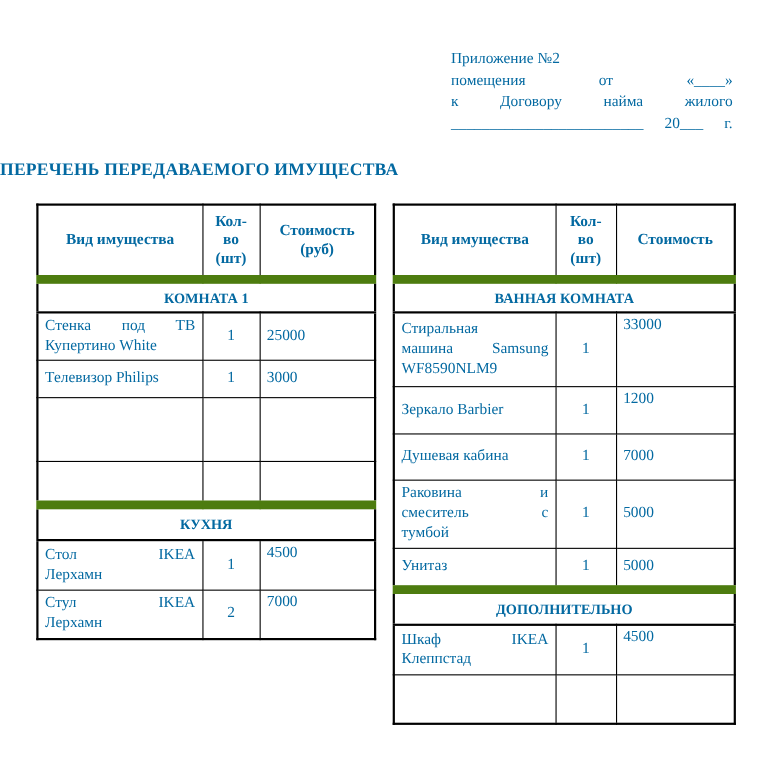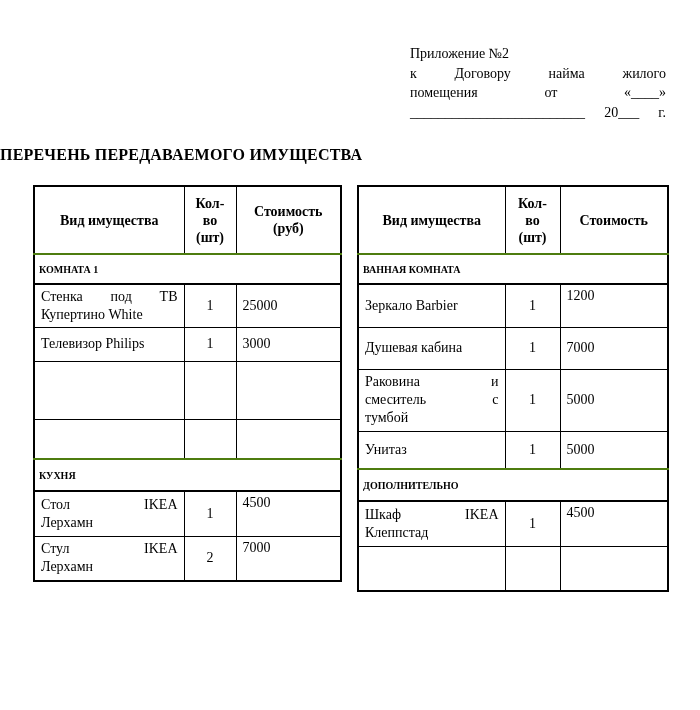--- a/index.html
+++ b/index.html
@@ -6,21 +6,21 @@
     margin: 0;
     padding: 0;
     background: #ffffff;
   }
   .page {
     position: relative;
     width: 700px;
     height: 710px;
     background: #ffffff;
     font-family: "Liberation Serif", "DejaVu Serif", serif;
-    color: #000000;
+    color: #0369a1;
     overflow: hidden;
   }
   
   .appendix {
     position: absolute;
     top: 44px;
     left: 410px;
     width: 256px;
     font-size: 14px;
     line-height: 19.5px;
@@ -67,41 +67,42 @@
     vertical-align: middle;
     overflow: hidden;
   }
   tr.head-row td {
     font-weight: bold;
     text-align: center;
     line-height: 17px;
   }
   tr.section-row td {
     font-weight: bold;
-    font-size: 10px;
-    border-top: 2px solid #4d7c0f;
+    text-align: center;
+    font-size: 13px;
+    border-top: 8px solid #4d7c0f;
     border-bottom: 2px solid #000;
     padding: 3px 4px;
   }
   td.name-cell { line-height: 18px; padding-left: 7px; padding-right: 5px; }
   td.name-cell .jl { text-align: justify; text-align-last: justify; }
   td.name-cell .ll { text-align: left; text-align-last: left; }
   td.qty-cell { text-align: center; }
   td.cost-cell { text-align: left; padding-left: 9px; }
   td.cost-cell.v-top { vertical-align: top; padding-top: 3px; }
 </style>
 </head>
 <body>
 
 <div class="page">
 
   <div class="appendix">
     <div class="ln first">Приложение №2</div>
+    <div class="ln">помещения от «____»</div>
     <div class="ln">к Договору найма жилого</div>
-    <div class="ln">помещения от «____»</div>
     <div class="ln">_________________________ 20___ г.</div>
   </div>
 
   <h1 class="doc-title">ПЕРЕЧЕНЬ ПЕРЕДАВАЕМОГО ИМУЩЕСТВА</h1>
 
   <div class="tables-row">
       <table class="ptable">
         <colgroup>
           <col style="width: 150px;">
           <col style="width: 52px;">
@@ -187,20 +188,29 @@
               <div>во</div>
               <div>(шт)</div>
             </td>
             <td>
               <div>Стоимость</div>
             </td>
           </tr>
           <tr class="section-row" style="height: 30px;">
             <td colspan="3">ВАННАЯ КОМНАТА</td>
           </tr>
+          <tr style="height: 67px;">
+            <td class="name-cell">
+              <div class="jl">Стиральная</div>
+              <div class="jl">машина Samsung</div>
+              <div class="ll">WF8590NLM9</div>
+            </td>
+            <td class="qty-cell">1</td>
+            <td class="cost-cell v-top">33000</td>
+          </tr>
           <tr style="height: 43px;">
             <td class="name-cell">
               <div class="ll">Зеркало Barbier</div>
             </td>
             <td class="qty-cell">1</td>
             <td class="cost-cell v-top">1200</td>
           </tr>
           <tr style="height: 42px;">
             <td class="name-cell">
               <div class="ll">Душевая кабина</div>

